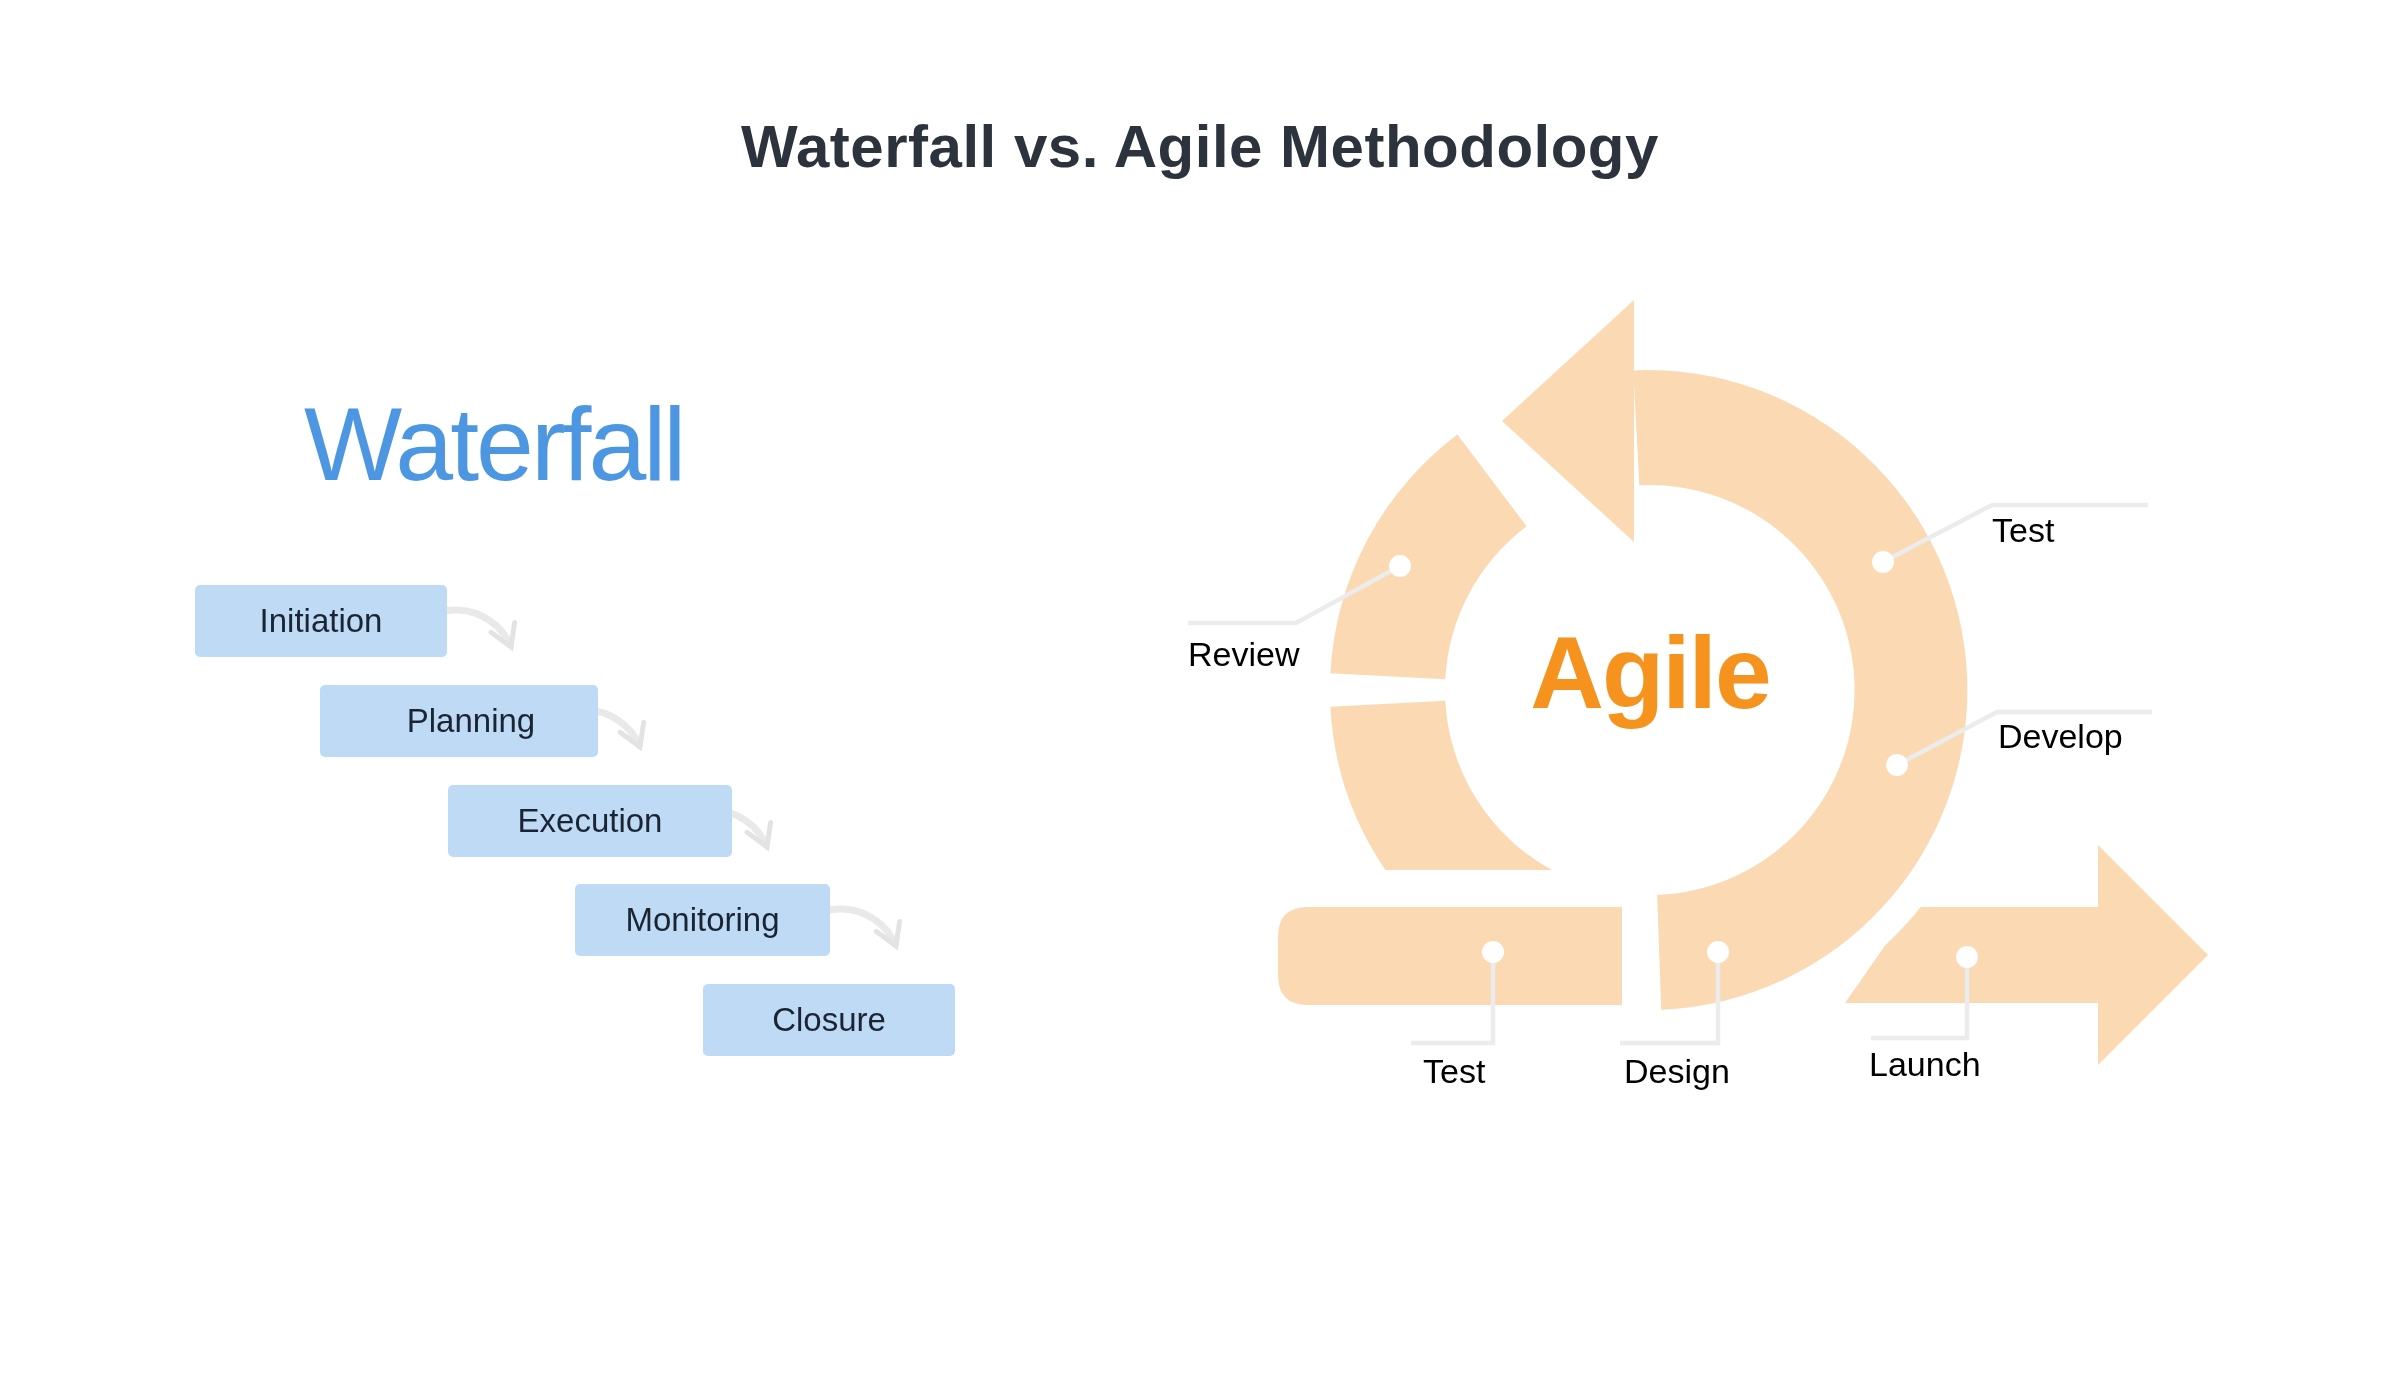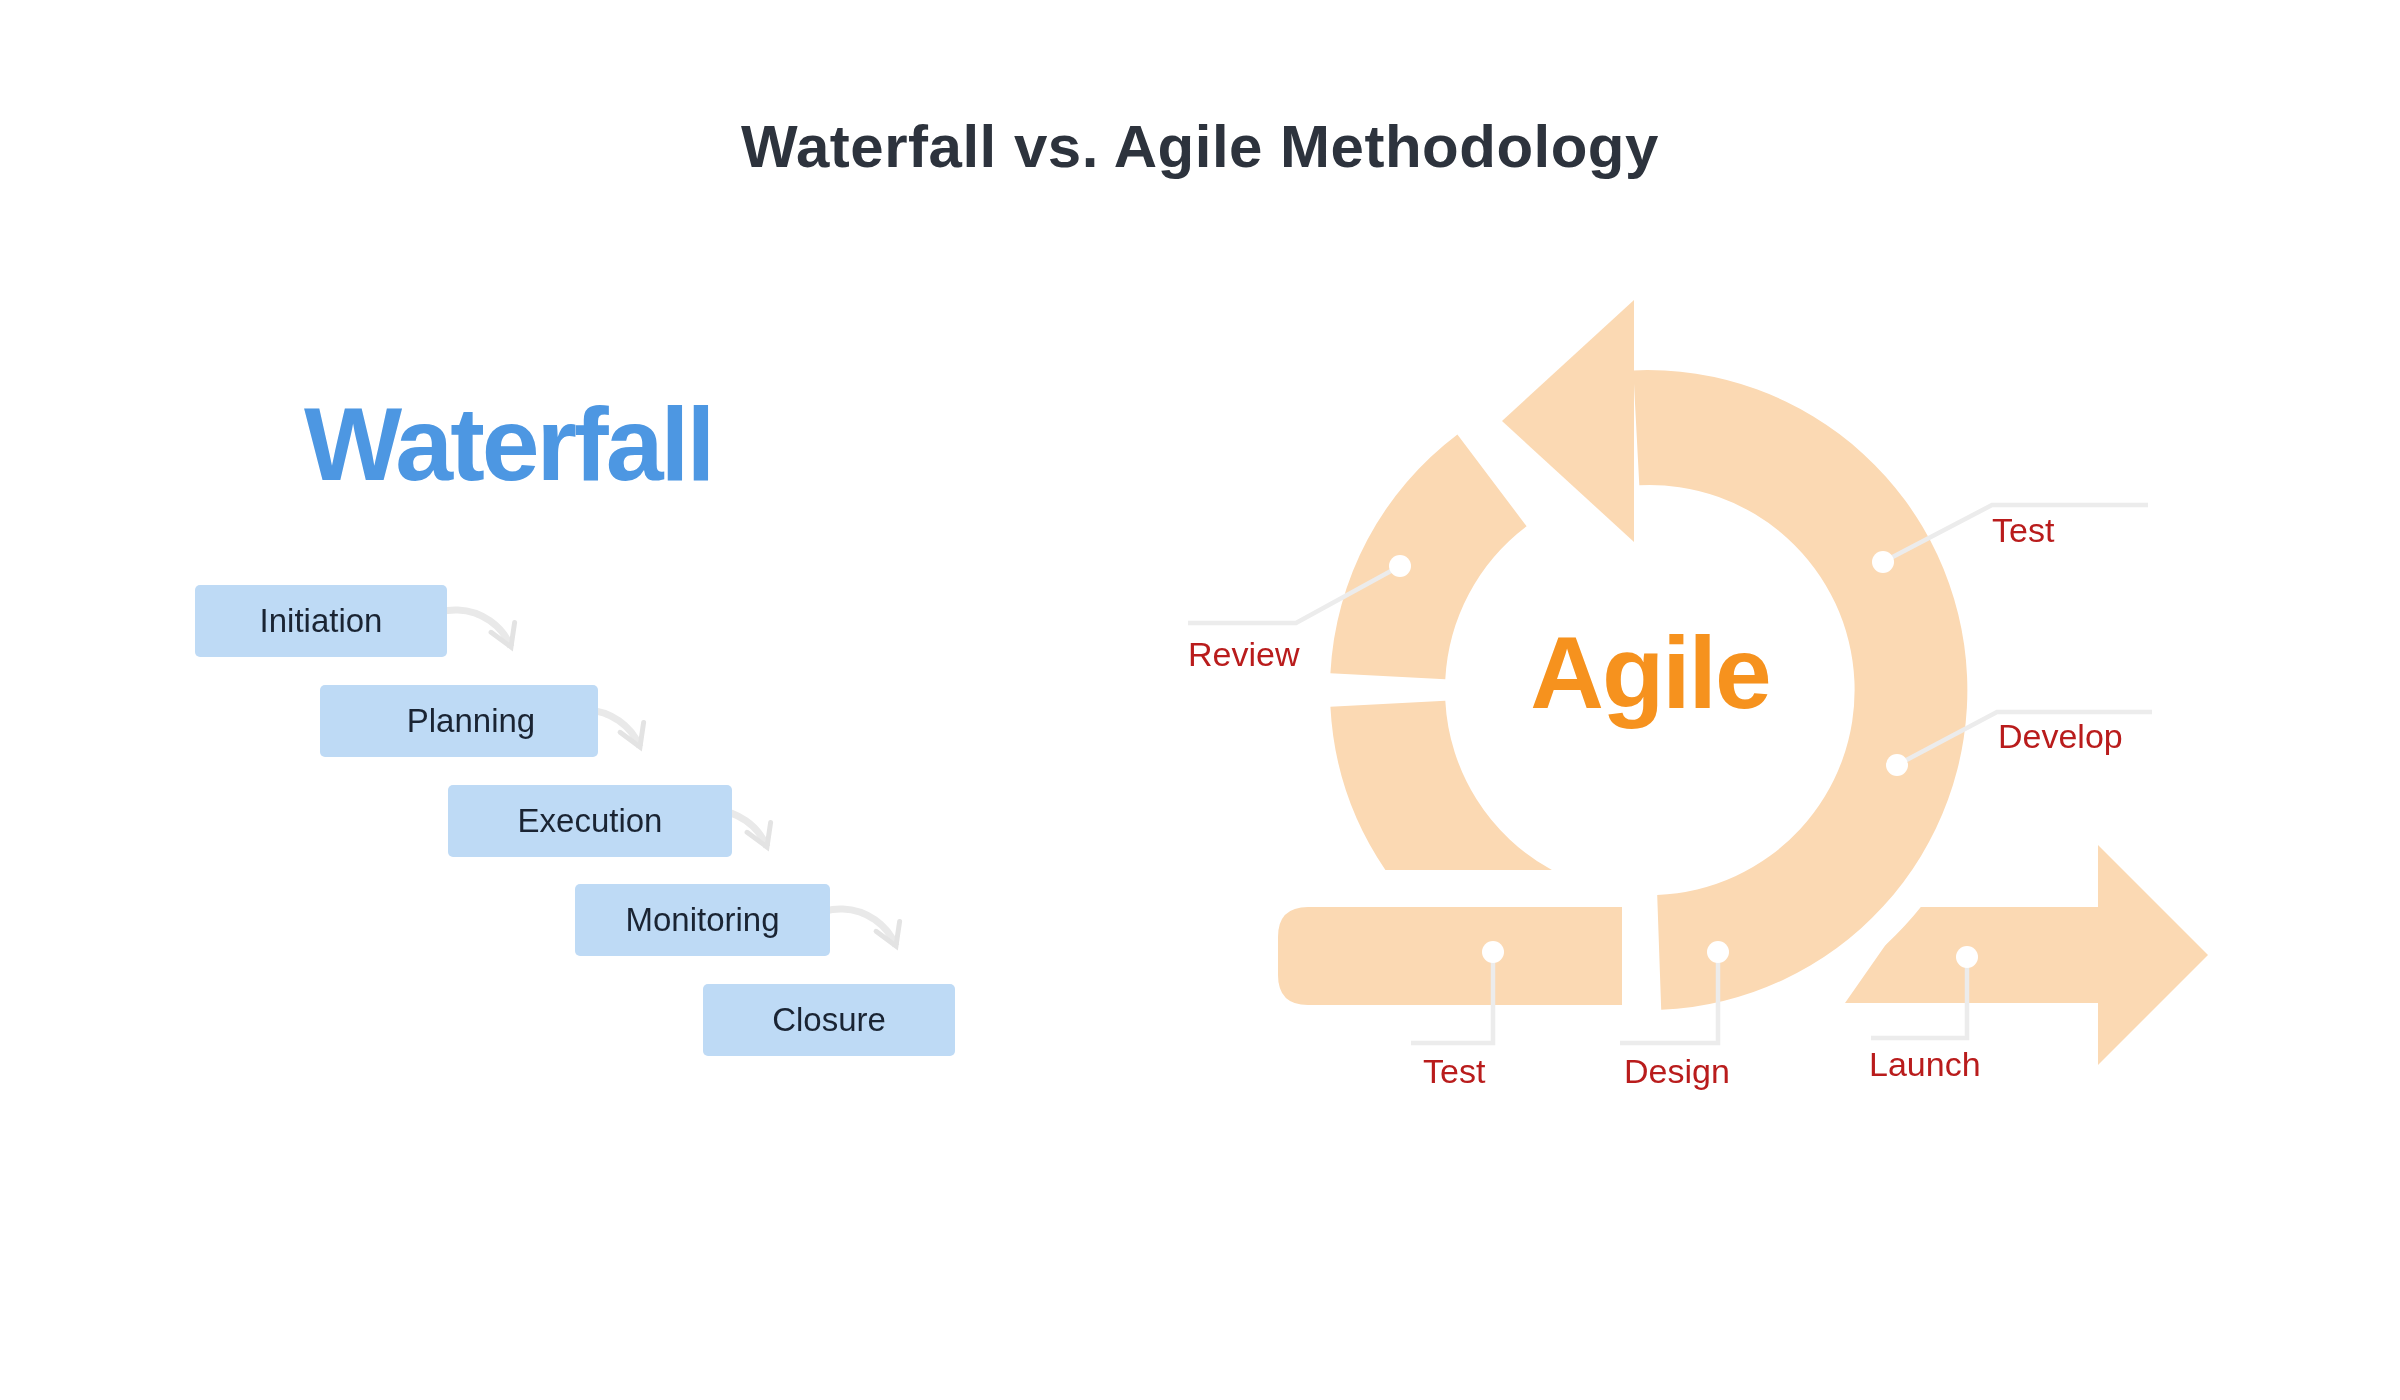--- a/index.html
+++ b/index.html
@@ -8,39 +8,39 @@
     background:#ffffff;
     font-family:"Liberation Sans", sans-serif;
   }
   .abs{position:absolute;}
   #title{
     left:0;right:0;top:112px;text-align:center;
     font-size:60px;font-weight:700;color:#2D333D;letter-spacing:0.5px;
   }
   #wf-heading{
     left:304px;top:392px;
-    font-size:104px;font-weight:700;color:#4D97E2;letter-spacing:-3px;line-height:1;
+    font-size:104px;font-weight:400;color:#4D97E2;letter-spacing:-3px;line-height:1;
   }
   .wf-box{
     position:absolute;
     background:#BEDAF5;border-radius:5px;
     display:flex;align-items:center;justify-content:center;
     font-size:33px;color:#1A2433;
   }
   #wf-box-0{left:195px;top:585px;width:252px;height:72px;}
   #wf-box-1{left:320px;top:685px;width:254px;height:72px;padding-left:24px;}
   #wf-box-2{left:448px;top:785px;width:284px;height:72px;}
   #wf-box-3{left:575px;top:884px;width:255px;height:72px;}
   #wf-box-4{left:703px;top:984px;width:252px;height:72px;}
   #agile-center{
     left:1448px;top:622px;width:404px;text-align:center;
     font-size:102px;font-weight:700;color:#F6921E;letter-spacing:-2px;line-height:1;
   }
   .agile-label{
-    position:absolute;font-size:34px;color:#b91c1c;line-height:1.1;white-space:nowrap;
+    position:absolute;font-size:34px;color:#000000;line-height:1.1;white-space:nowrap;
   }
   #lbl-review{left:1188px;top:636px;}
   #lbl-test{left:1992px;top:512px;}
   #lbl-develop{left:1998px;top:718px;}
   #lbl-plan{left:1423px;top:1053px;}
   #lbl-design{left:1624px;top:1053px;}
   #lbl-launch{left:1869px;top:1046px;}
   svg{position:absolute;left:0;top:0;}
   .wf-arrow{stroke:#E9E9E9;stroke-width:7;fill:none;}
   .callout{stroke:#ECECEC;stroke-width:4.5;fill:none;stroke-linecap:butt;stroke-linejoin:miter;}

